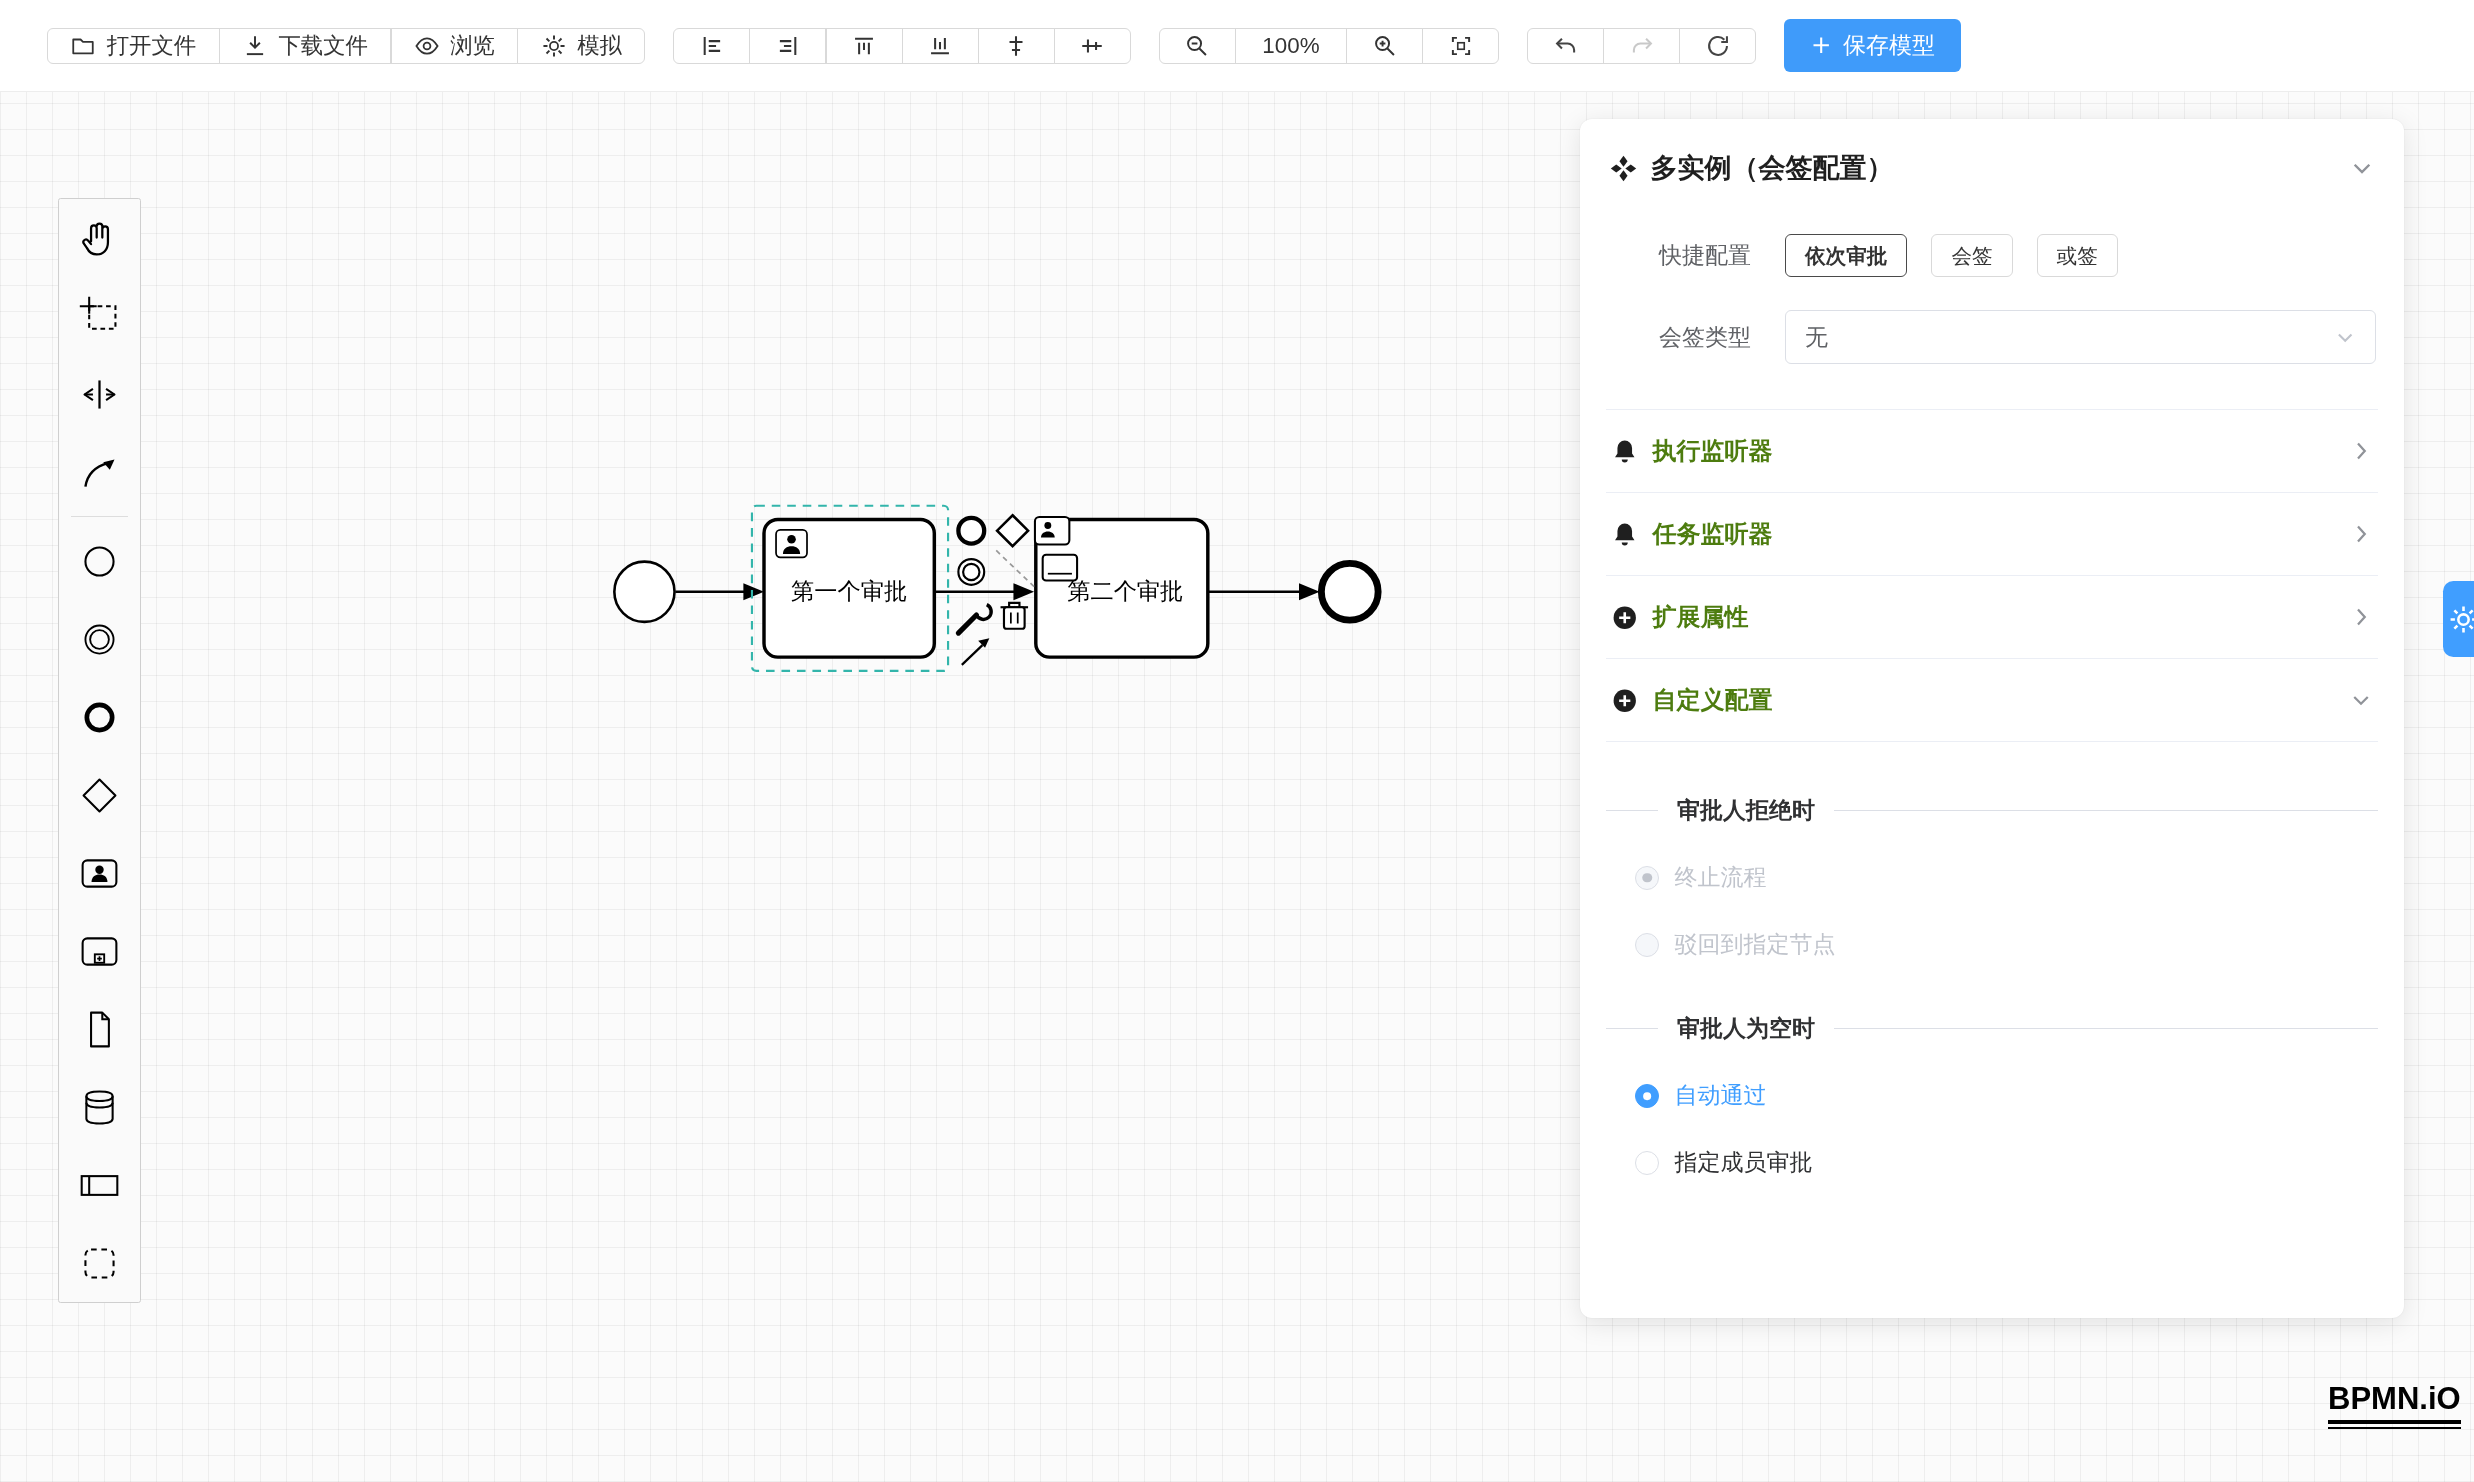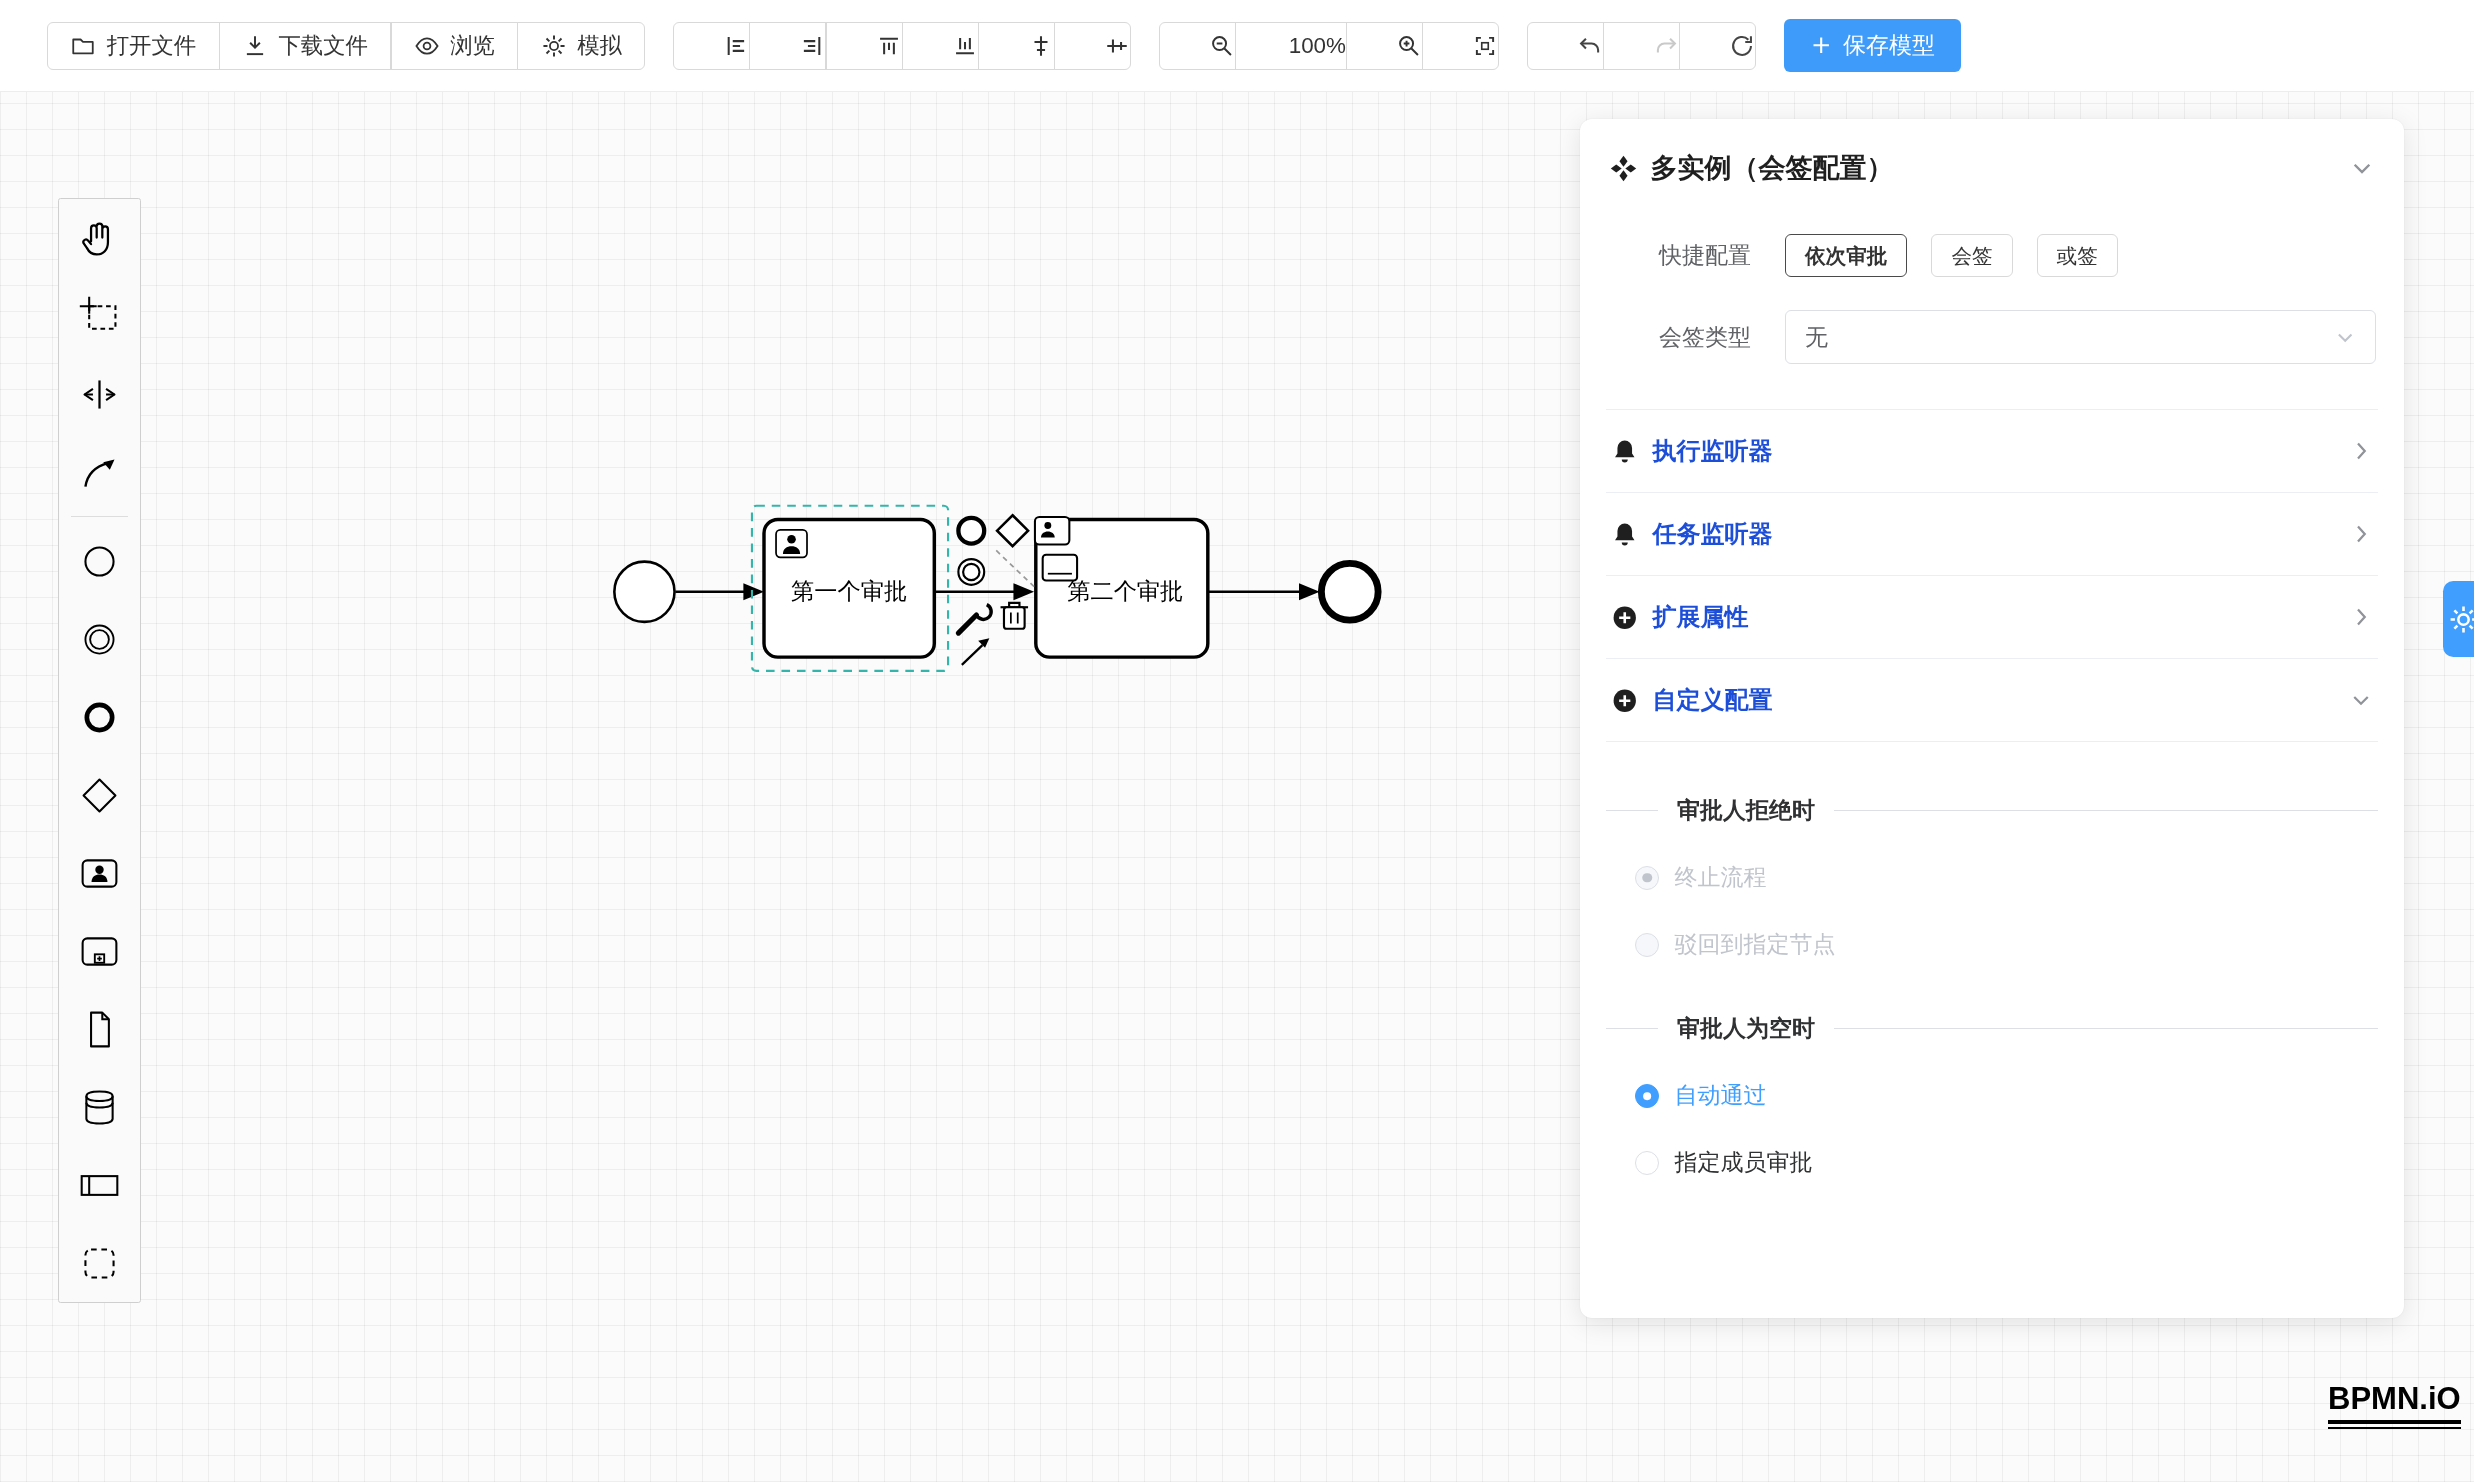--- a/index.html
+++ b/index.html
@@ -5,21 +5,21 @@
   html,body{margin:0;padding:0;background:#e9e9e9;}
   .app{position:relative;width:2475px;height:1482px;overflow:hidden;background:#fbfbfb;
        font-family:"Liberation Sans",sans-serif;color:#303133;
        background-image:
          repeating-linear-gradient(0deg, rgba(0,0,0,0.05) 0 1.3px, transparent 1.3px 26px),
          repeating-linear-gradient(90deg, rgba(0,0,0,0.05) 0 1.3px, transparent 1.3px 26px);}
   
   .toolbar{position:absolute;top:0;left:0;right:0;height:91px;background:#fff;
            border-bottom:0.9px solid #ededed;display:flex;align-items:center;padding:0 0 0 47px;gap:28px;z-index:30;}
   .btn-group{display:flex;}
-  .tb-btn{height:48px;background:#fff;border:0.9px solid #d9d9d9;display:flex;align-items:center;justify-content:flex-end;
+  .tb-btn{height:36px;background:#fff;border:0.9px solid #d9d9d9;display:flex;align-items:center;justify-content:center;
           gap:10.3px;font-size:22.4px;color:#333;padding:0 22.4px;cursor:pointer;box-sizing:border-box;}
   .btn-group .tb-btn + .tb-btn{margin-left:-0.9px;}
   .btn-group .tb-btn:first-child{border-radius:6px 0 0 6px;}
   .btn-group .tb-btn:last-child{border-radius:0 6px 6px 0;}
   .btn-group .tb-btn:only-child{border-radius:6px;}
   .tb-icon-btn{width:77px;padding:0;}
   .zoom-label{font-size:22.4px;color:#333;width:112px;padding:0;}
   .save-btn{height:53px;padding:0 26px;background:#3f9bfa;border:none;border-radius:6px;color:#fff;
             font-size:23px;display:flex;align-items:center;gap:10.3px;cursor:pointer;}
   .ic{display:block;}
@@ -40,21 +40,21 @@
   .form-row{display:flex;align-items:center;padding-left:53px;margin:26px 0 33px;}
   .form-label{font-size:23px;color:#606266;width:102px;flex:none;}
   .chips{display:flex;margin-left:24px;}
   .chip{height:41px;padding:0 19px;border:0.9px solid #d9d9d9;border-radius:6px;background:#fff;font-size:20.6px;
         color:#333;display:flex;align-items:center;margin-right:24px;cursor:pointer;}
   .chip.active{border-color:#4a4a4a;font-weight:600;}
   .select{margin-left:24px;width:551px;height:52px;border:0.9px solid #dcdfe6;border-radius:6px;display:flex;
           align-items:center;justify-content:space-between;padding:0 19px;font-size:23px;color:#606266;cursor:pointer;}
   .sections{margin-top:45px;border-top:0.9px solid #ebeef5;}
   .section-row{display:flex;align-items:center;gap:13.8px;height:82px;border-bottom:0.9px solid #ebeef5;
-               font-size:24px;font-weight:700;color:#1d4ed8;padding:0 5.2px;cursor:pointer;}
+               font-size:24px;font-weight:700;color:#4d7c0f;padding:0 5.2px;cursor:pointer;}
   .section-row .spacer{margin-left:auto;}
   .divider{display:flex;align-items:center;margin-top:53px;}
   .line-short{width:52px;height:0.9px;background:#dcdfe6;}
   .line-long{flex:1;height:0.9px;background:#dcdfe6;}
   .d-text{padding:0 19px;font-size:23px;font-weight:700;color:#303133;}
   .radio-row{display:flex;align-items:center;gap:15.5px;margin-top:36px;padding-left:29px;cursor:pointer;}
   .radio{width:24px;height:24px;border-radius:50%;border:1.7px solid #dcdfe6;background:#fff;position:relative;flex:none;box-sizing:border-box;}
   .radio.checked{background:#409eff;border-color:#409eff;}
   .radio.checked::after{content:"";position:absolute;left:50%;top:50%;width:7.7px;height:7.7px;border-radius:50%;
         background:#fff;transform:translate(-50%,-50%);}

